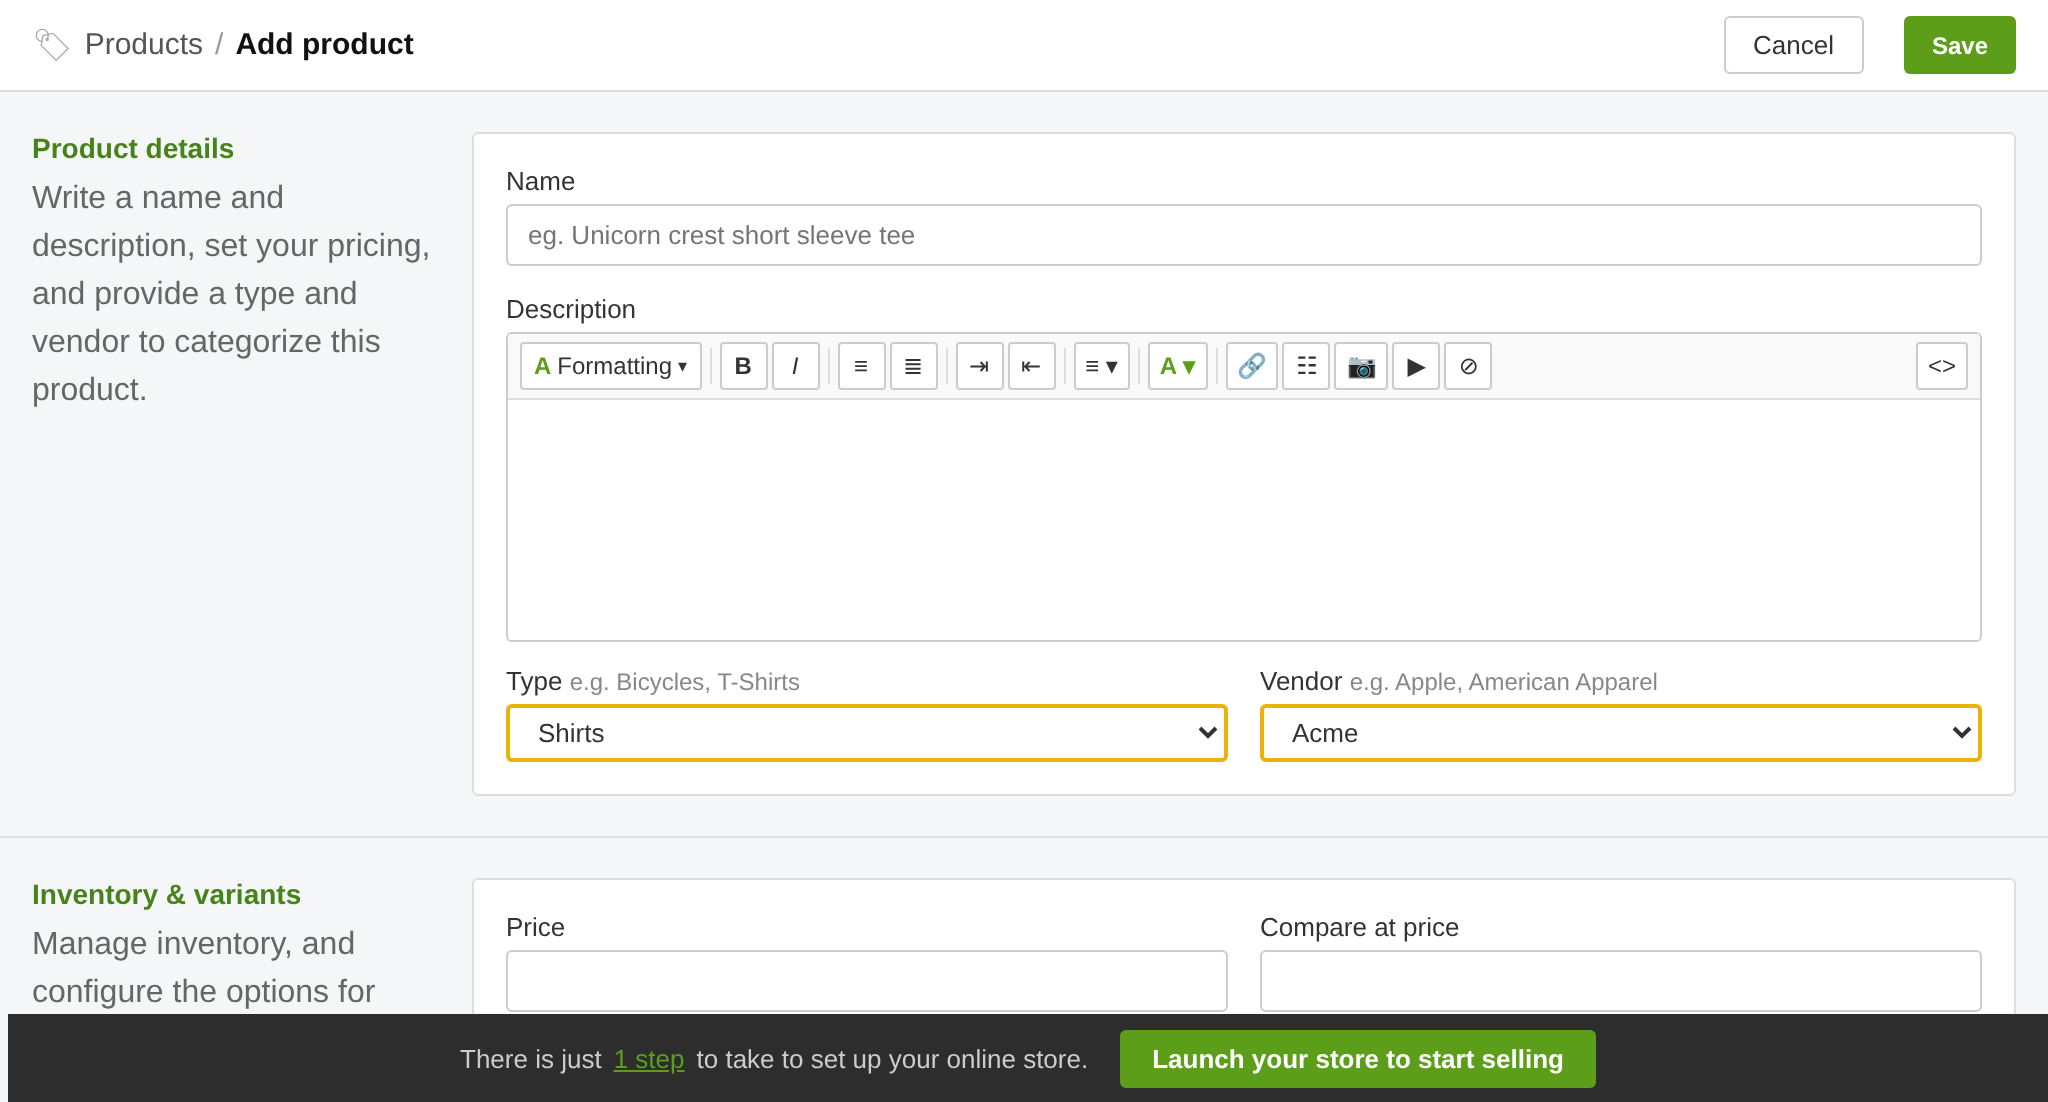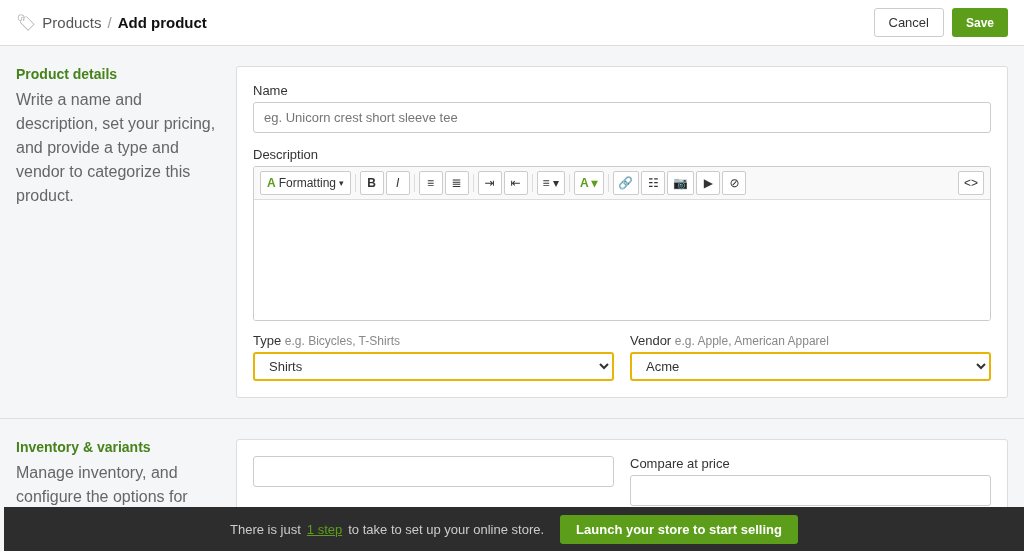--- a/index.html
+++ b/index.html
@@ -23,21 +23,21 @@
       color: #aaa;
       font-size: 16px;
     }
     .breadcrumb .products-link {
       color: #555;
       text-decoration: none;
     }
     .breadcrumb .separator { color: #999; }
     .breadcrumb .page-title { font-weight: 600; color: #111; }
 
-    .top-actions { display: flex; gap: 8px; }
+    .top-actions { display: flex; gap: 20px; }
     .btn-cancel {
       padding: 6px 14px;
       border: 1px solid #ccc;
       background: #fff;
       border-radius: 3px;
       cursor: pointer;
       font-size: 13px;
       color: #333;
     }
     .btn-save {
@@ -320,20 +320,21 @@
 
   <div class="section">
     <div class="section-sidebar">
       <h2>Inventory &amp; variants</h2>
       <p>Manage inventory, and configure the options for selling this product.</p>
     </div>
     <div class="section-body">
 
       <div class="price-row">
         <div class="field-group">
+          <div class="field-label">Price</div>
           <input type="text" style="">
         </div>
         <div class="field-group">
           <div class="field-label">Compare at price</div>
           <input type="text" style="">
         </div>
       </div>
 
     </div>
   </div>

